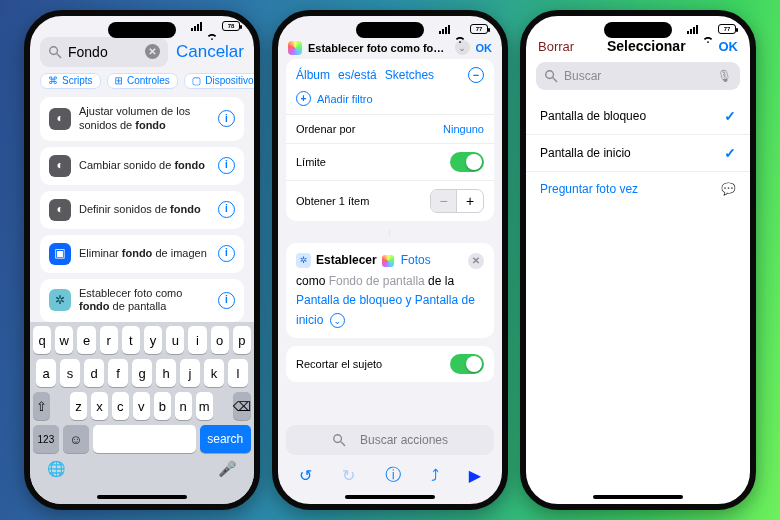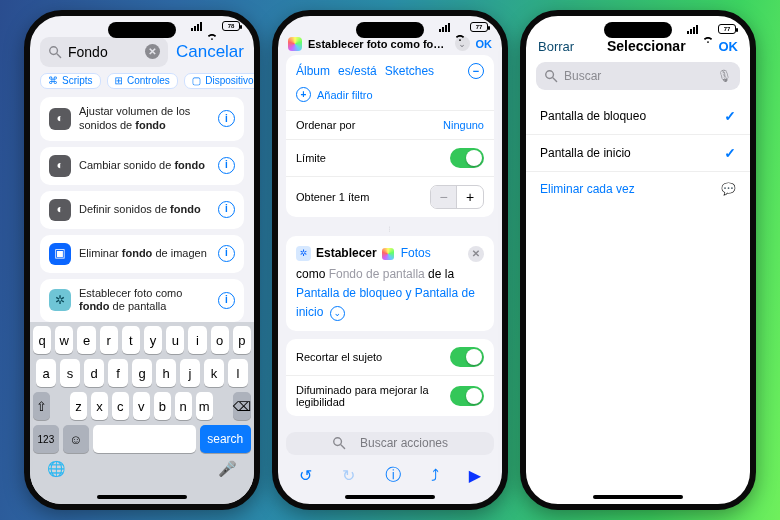--- a/index.html
+++ b/index.html
@@ -123,21 +123,21 @@
   .dots{height:14px;display:flex;justify-content:center;}
   .dots::before{content:"⋮";color:#c0c0c6;font-size:6px;letter-spacing:1px;}
   .searchact{margin:8px 8px 0;background:#e9e9ef;border-radius:9px;height:30px;display:flex;align-items:center;justify-content:center;gap:14px;font-size:12px;color:#7a7a80;}
   .toolbar{display:flex;justify-content:space-around;align-items:center;padding:10px 6px 18px;color:#007aff;font-size:16px;}
   .toolbar .dis{opacity:.3}
   .toolbar .play{color:#0a33ff}
 
   
   .p3-title{font-size:10px;padding:4px 10px 8px;color:#000;}
   .p3-top{display:flex;justify-content:space-between;align-items:center;padding:0 12px 8px;font-size:13px;}
-  .p3-top .del{color:#0c4a6e}
+  .p3-top .del{color:#7f1d1d}
   .p3-top .sel{font-weight:600;font-size:14px;}
   .p3-top .ok{color:#007aff;font-weight:600;}
   .sbox{margin:0 10px 8px;background:#e4e4ea;border-radius:9px;height:28px;display:flex;align-items:center;padding:0 8px;gap:6px;font-size:12px;color:#8a8a90;}
   .sbox .mic{margin-left:auto;}
   .list3{background:#fff;margin:0;}
   .li3{display:flex;align-items:center;justify-content:space-between;padding:10px 14px;border-bottom:1px solid #eee;font-size:12px;}
   .li3 .chk{color:#007aff;font-size:14px;font-weight:700;}
   .li3.link{color:#007aff}
   .li3 .wand{color:#8a8a90}
   .li3 .bubble{color:#007aff}
@@ -332,24 +332,20 @@
     <span>de la</span>
     <span class="bl">Pantalla de bloqueo y Pantalla de inicio</span>
     <span class="expand">⌄</span>
   </div>
 
   <div class="card">
     <div class="row">
       <span class="k">Recortar el sujeto</span>
       <span class="toggle on"></span>
     </div>
-    <div class="row">
-      <span class="k" style="max-width:140px">Difuminado para mejorar la legibilidad</span>
-      <span class="toggle on"></span>
-    </div>
   </div>
 
   <div style="flex:1"></div>
   <div class="searchact">
     <svg class="i" viewBox="0 0 20 20">
         <circle cx="8" cy="8" r="5.5" fill="none" stroke="#8a8a90" stroke-width="2"></circle>
         <line x1="13" y1="13" x2="18" y2="18" stroke="#8a8a90" stroke-width="2" stroke-linecap="round"></line>
       </svg>
     <span>Buscar acciones</span>
   </div>
@@ -397,18 +393,18 @@
   <div class="list3">
     <div class="li3">
       <span>Pantalla de bloqueo</span>
       <span class="chk">✓</span>
     </div>
     <div class="li3">
       <span>Pantalla de inicio</span>
       <span class="chk">✓</span>
     </div>
     <div class="li3 link" style="border-bottom:none">
-      <span>Eliminar cada vez</span>
+      <span>Preguntar foto vez</span>
       <span class="bubble">💬</span>
     </div>
   </div>
   <div class="homebar"></div>
 </div>
 
 </body></html>

